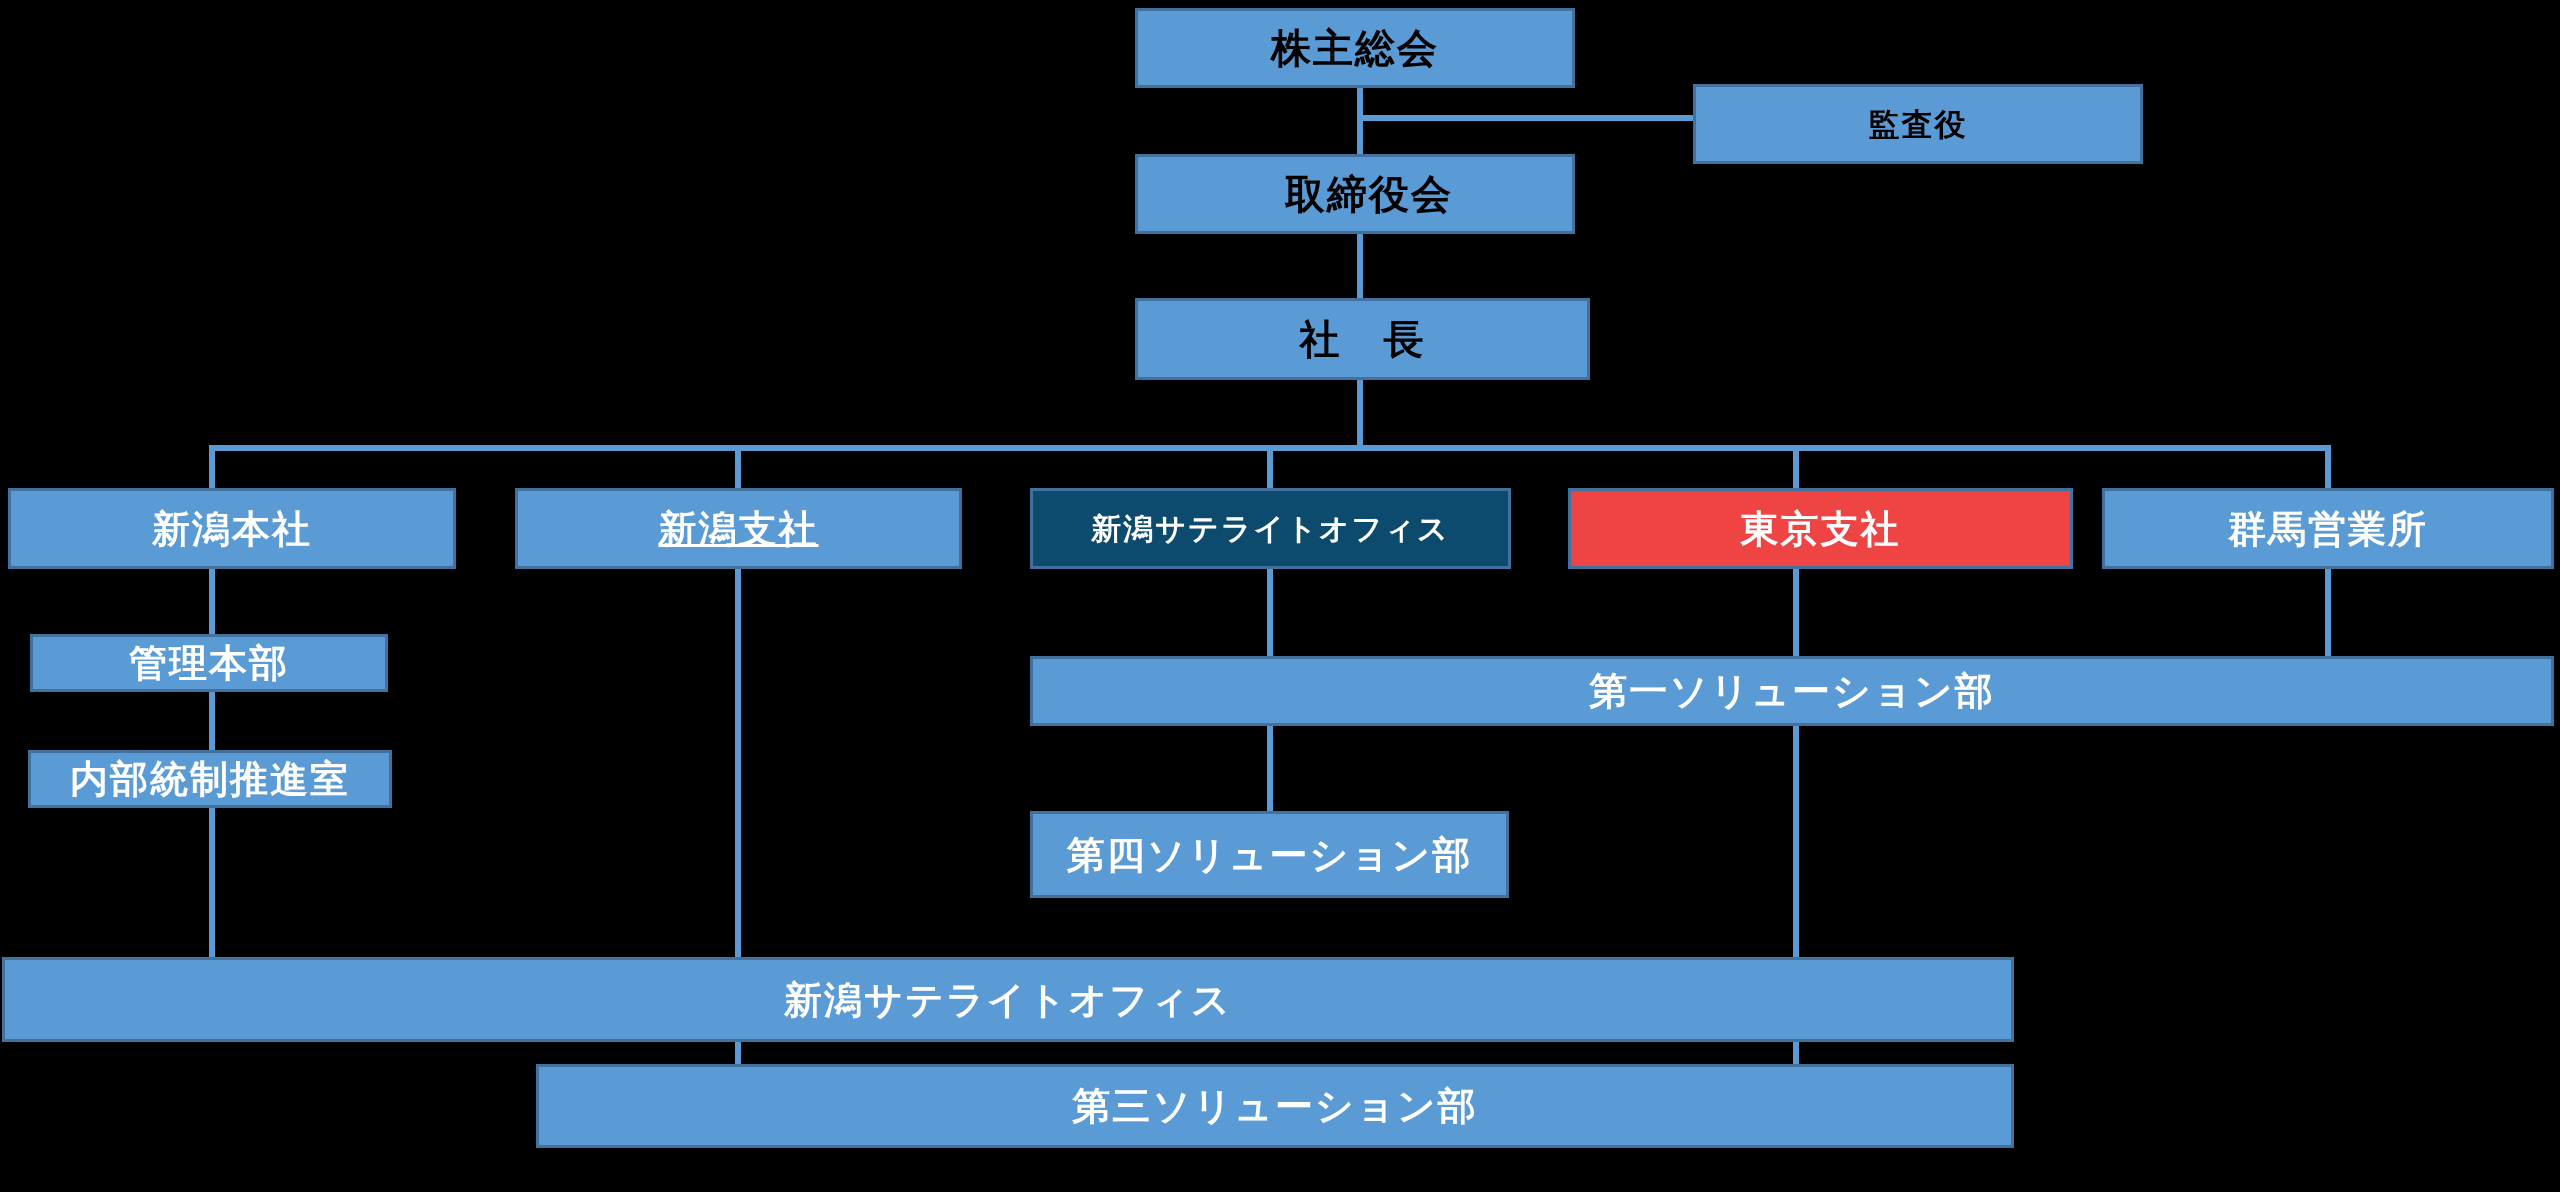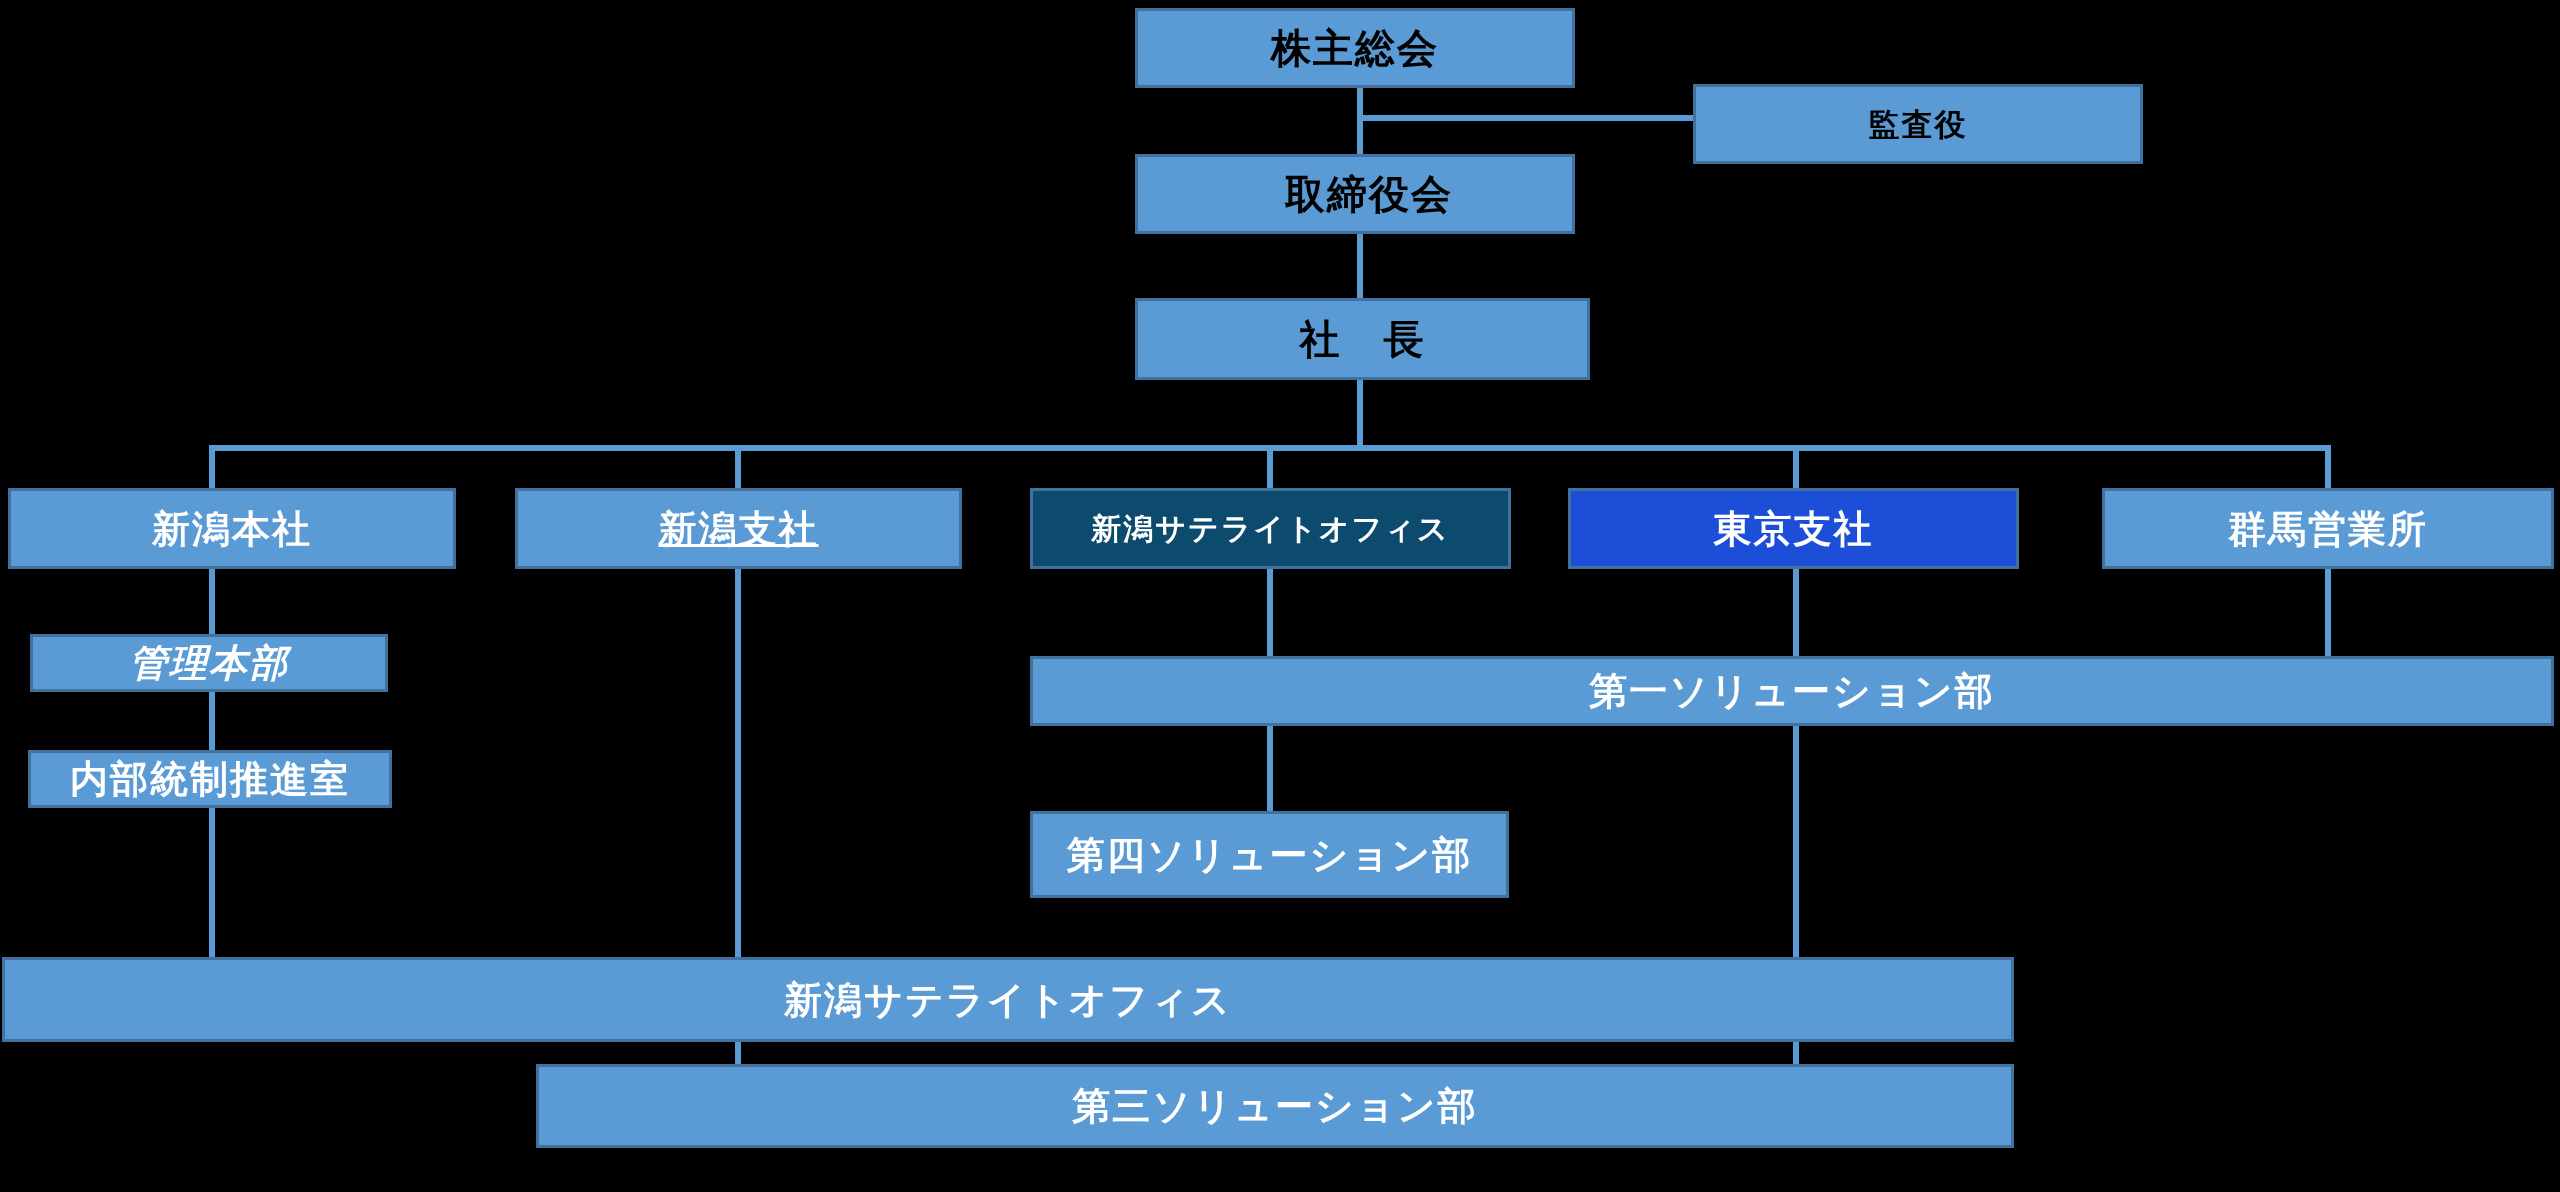--- a/index.html
+++ b/index.html
@@ -69,27 +69,27 @@
     </div>
     <div class="node" style="left: 8px; top: 488px; width: 448px; height: 81px; background: rgb(91, 155, 213); border-color: rgb(65, 113, 156); font-size: 38px; color: rgb(255, 255, 255);">
       <span>新潟本社</span>
     </div>
     <div class="node" style="left: 515px; top: 488px; width: 447px; height: 81px; background: rgb(91, 155, 213); border-color: rgb(65, 113, 156); font-size: 38px; color: rgb(255, 255, 255); text-decoration: underline;">
       <span>新潟支社</span>
     </div>
     <div class="node" style="left: 1030px; top: 488px; width: 481px; height: 81px; background: #0c4a6e; border-color: rgb(65, 113, 156); font-size: 30px; color: rgb(255, 255, 255);">
       <span>新潟サテライトオフィス</span>
     </div>
-    <div class="node" style="left: 1568px; top: 488px; width: 451px; height: 81px; background: #1d4ed8; border-color: rgb(65, 113, 156); font-size: 38px; color: rgb(255, 255, 255);">
+    <div class="node" style="left: 1568px; top: 488px; width: 505px; height: 81px; background: #ef4444; border-color: rgb(65, 113, 156); font-size: 38px; color: rgb(255, 255, 255);">
       <span>東京支社</span>
     </div>
     <div class="node" style="left: 2102px; top: 488px; width: 452px; height: 81px; background: rgb(91, 155, 213); border-color: rgb(65, 113, 156); font-size: 38px; color: rgb(255, 255, 255);">
       <span>群馬営業所</span>
     </div>
-    <div class="node" style="left: 30px; top: 634px; width: 358px; height: 58px; background: rgb(91, 155, 213); border-color: rgb(65, 113, 156); font-size: 38px; color: rgb(255, 255, 255); font-style: italic;">
+    <div class="node" style="left: 30px; top: 634px; width: 358px; height: 58px; background: rgb(91, 155, 213); border-color: rgb(65, 113, 156); font-size: 38px; color: rgb(255, 255, 255);">
       <span>管理本部</span>
     </div>
     <div class="node" style="left: 28px; top: 750px; width: 364px; height: 58px; background: rgb(91, 155, 213); border-color: rgb(65, 113, 156); font-size: 38px; color: rgb(255, 255, 255);">
       <span>内部統制推進室</span>
     </div>
     <div class="node" style="left: 1030px; top: 656px; width: 1524px; height: 70px; background: rgb(91, 155, 213); border-color: rgb(65, 113, 156); font-size: 38px; color: rgb(255, 255, 255);">
       <span>第一ソリューション部</span>
     </div>
     <div class="node" style="left: 1030px; top: 811px; width: 479px; height: 87px; background: rgb(91, 155, 213); border-color: rgb(65, 113, 156); font-size: 38px; color: rgb(255, 255, 255);">
       <span>第四ソリューション部</span>

